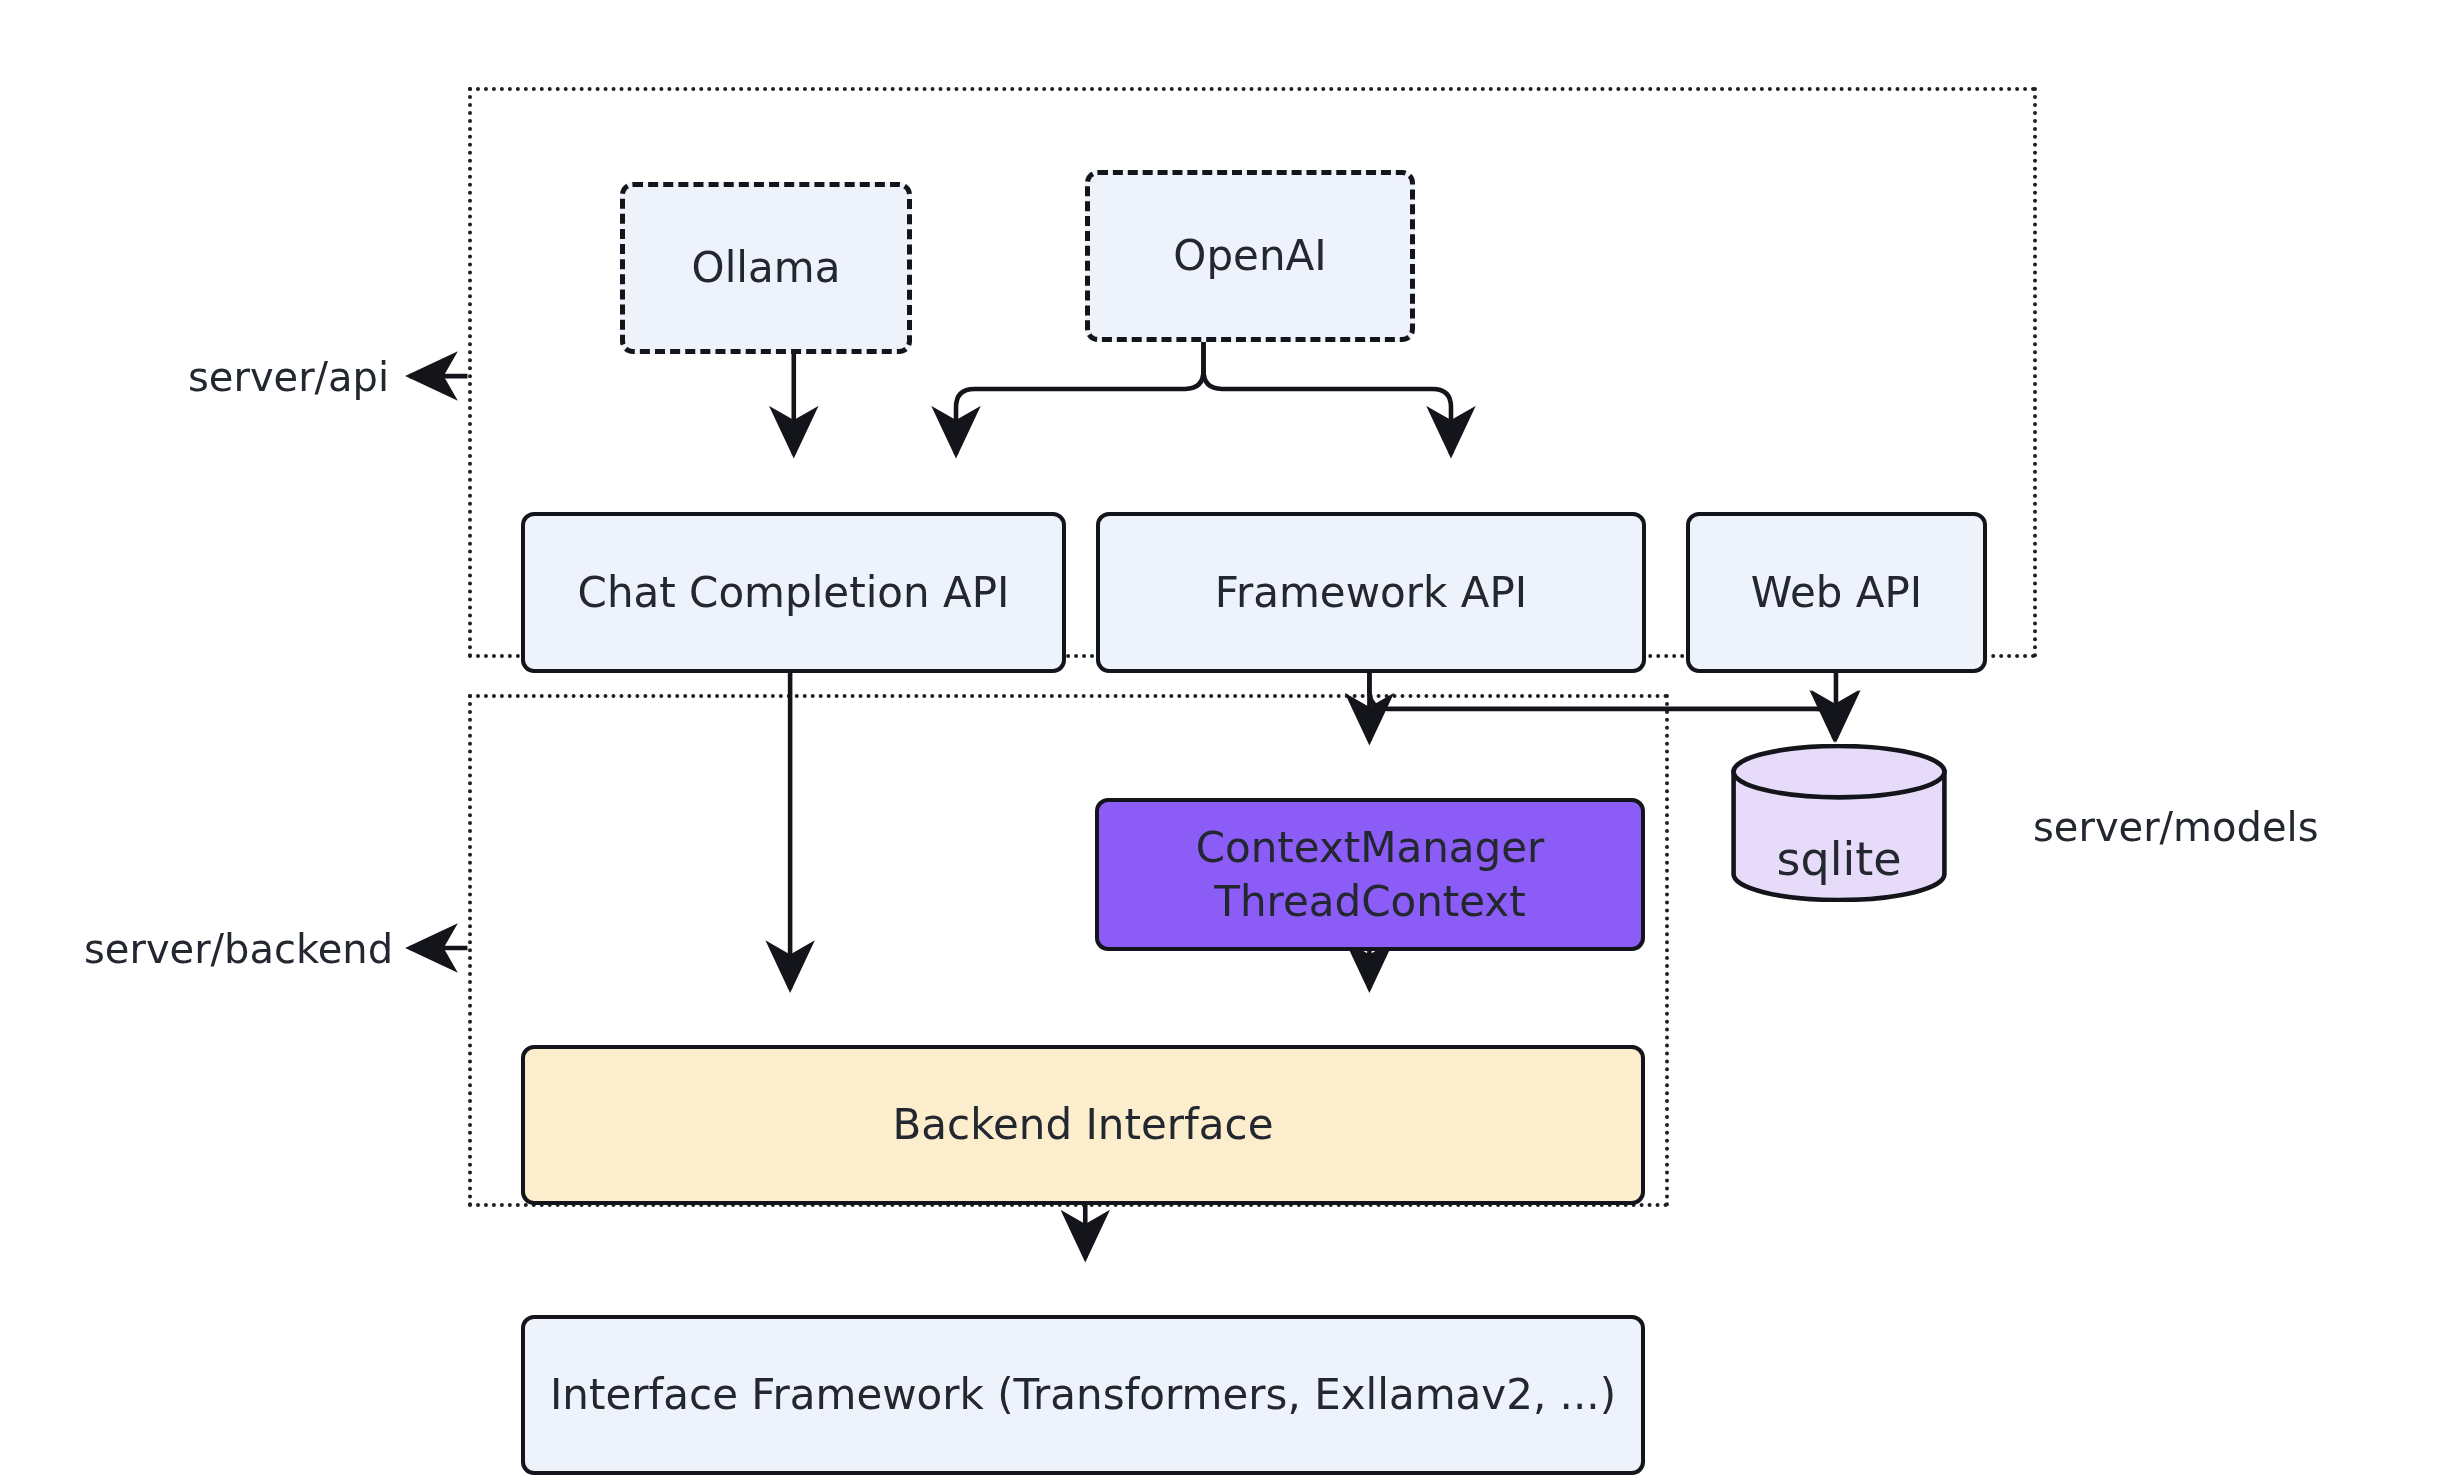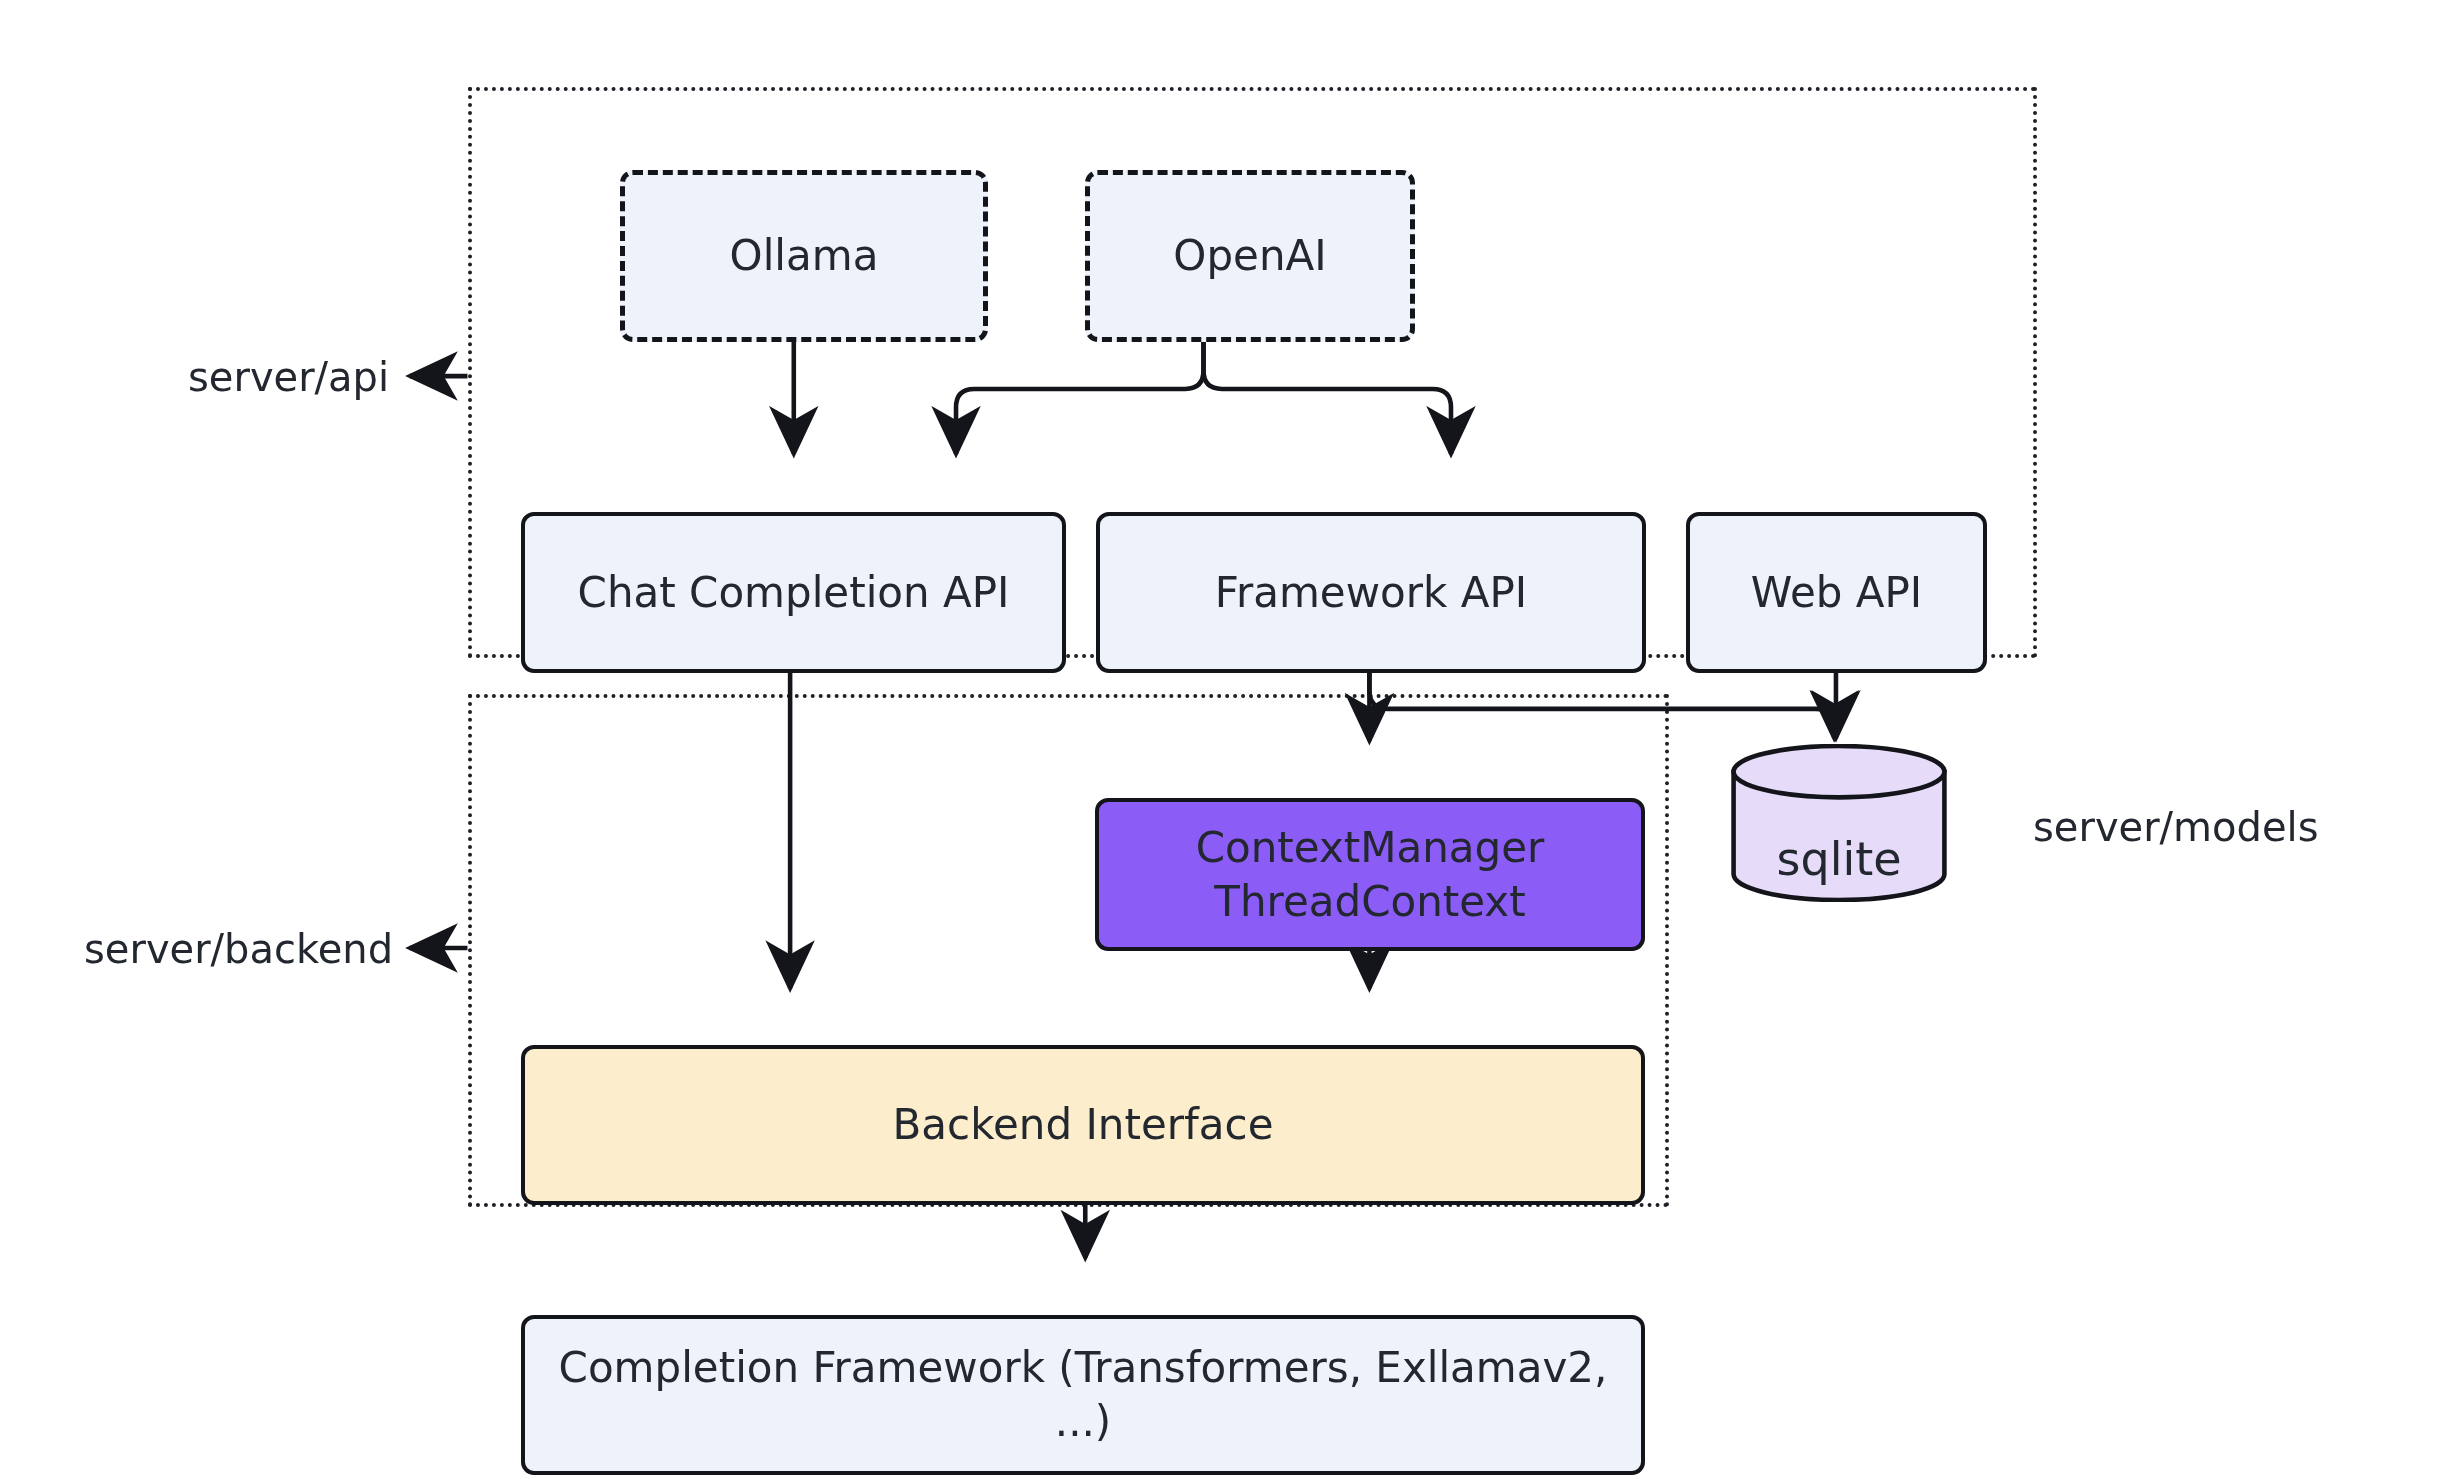--- a/index.html
+++ b/index.html
@@ -115,21 +115,21 @@
       <path d="M1494,985 L1494,1078" marker-end="url(#ah)"></path>
 
       <path d="M1184,1262 L1184,1372" marker-end="url(#ah)"></path>
 
       <path d="M510,410 L447,410" marker-end="url(#ahl)"></path>
 
       <path d="M510,1034 L447,1034" marker-end="url(#ahl)"></path>
     </g>
   </svg>
 
-  <div class="node dashed-node" style="left:620px; top:170px; width:368px; height:172px;">
+  <div class="node dashed-node" style="left:620px; top:182px; width:292px; height:172px;">
     <span>Ollama</span>
   </div>
 
   <div class="node dashed-node" style="left:1041px; top:170px; width:330px; height:172px;margin-left:44px;">
     <span>OpenAI</span>
   </div>
 
   <div class="node solid-node" style="left:521px; top:464px; width:545px; height:161px;">
     <span>Chat Completion API</span>
   </div>
@@ -153,21 +153,21 @@
       <ellipse cx="120" cy="30" rx="115" ry="28" fill="#e6dcfa" stroke="#13151a" stroke-width="5"></ellipse>
     </svg>
     <div class="db-text" style="top:88px;">sqlite</div>
   </div>
 
   <div class="node solid-node yellow" style="left:521px; top:997px; width:1124px; height:160px;">
     <span>Backend Interface</span>
   </div>
 
   <div class="node solid-node" style="left:521px; top:1267px; width:1124px; height:160px;">
-    <span>Completion Framework (Transformers, Exllamav2, ...)</span>
+    <span>Interface Framework (Transformers, Exllamav2, ...)</span>
   </div>
 
   <div class="side-label" style="left:188px; top:354px;">server/api</div>
 
   <div class="side-label" style="left:84px; top:926px;">server/backend</div>
 
   <div class="side-label" style="left:2033px; top:804px;">server/models</div>
 
 </div>
 

